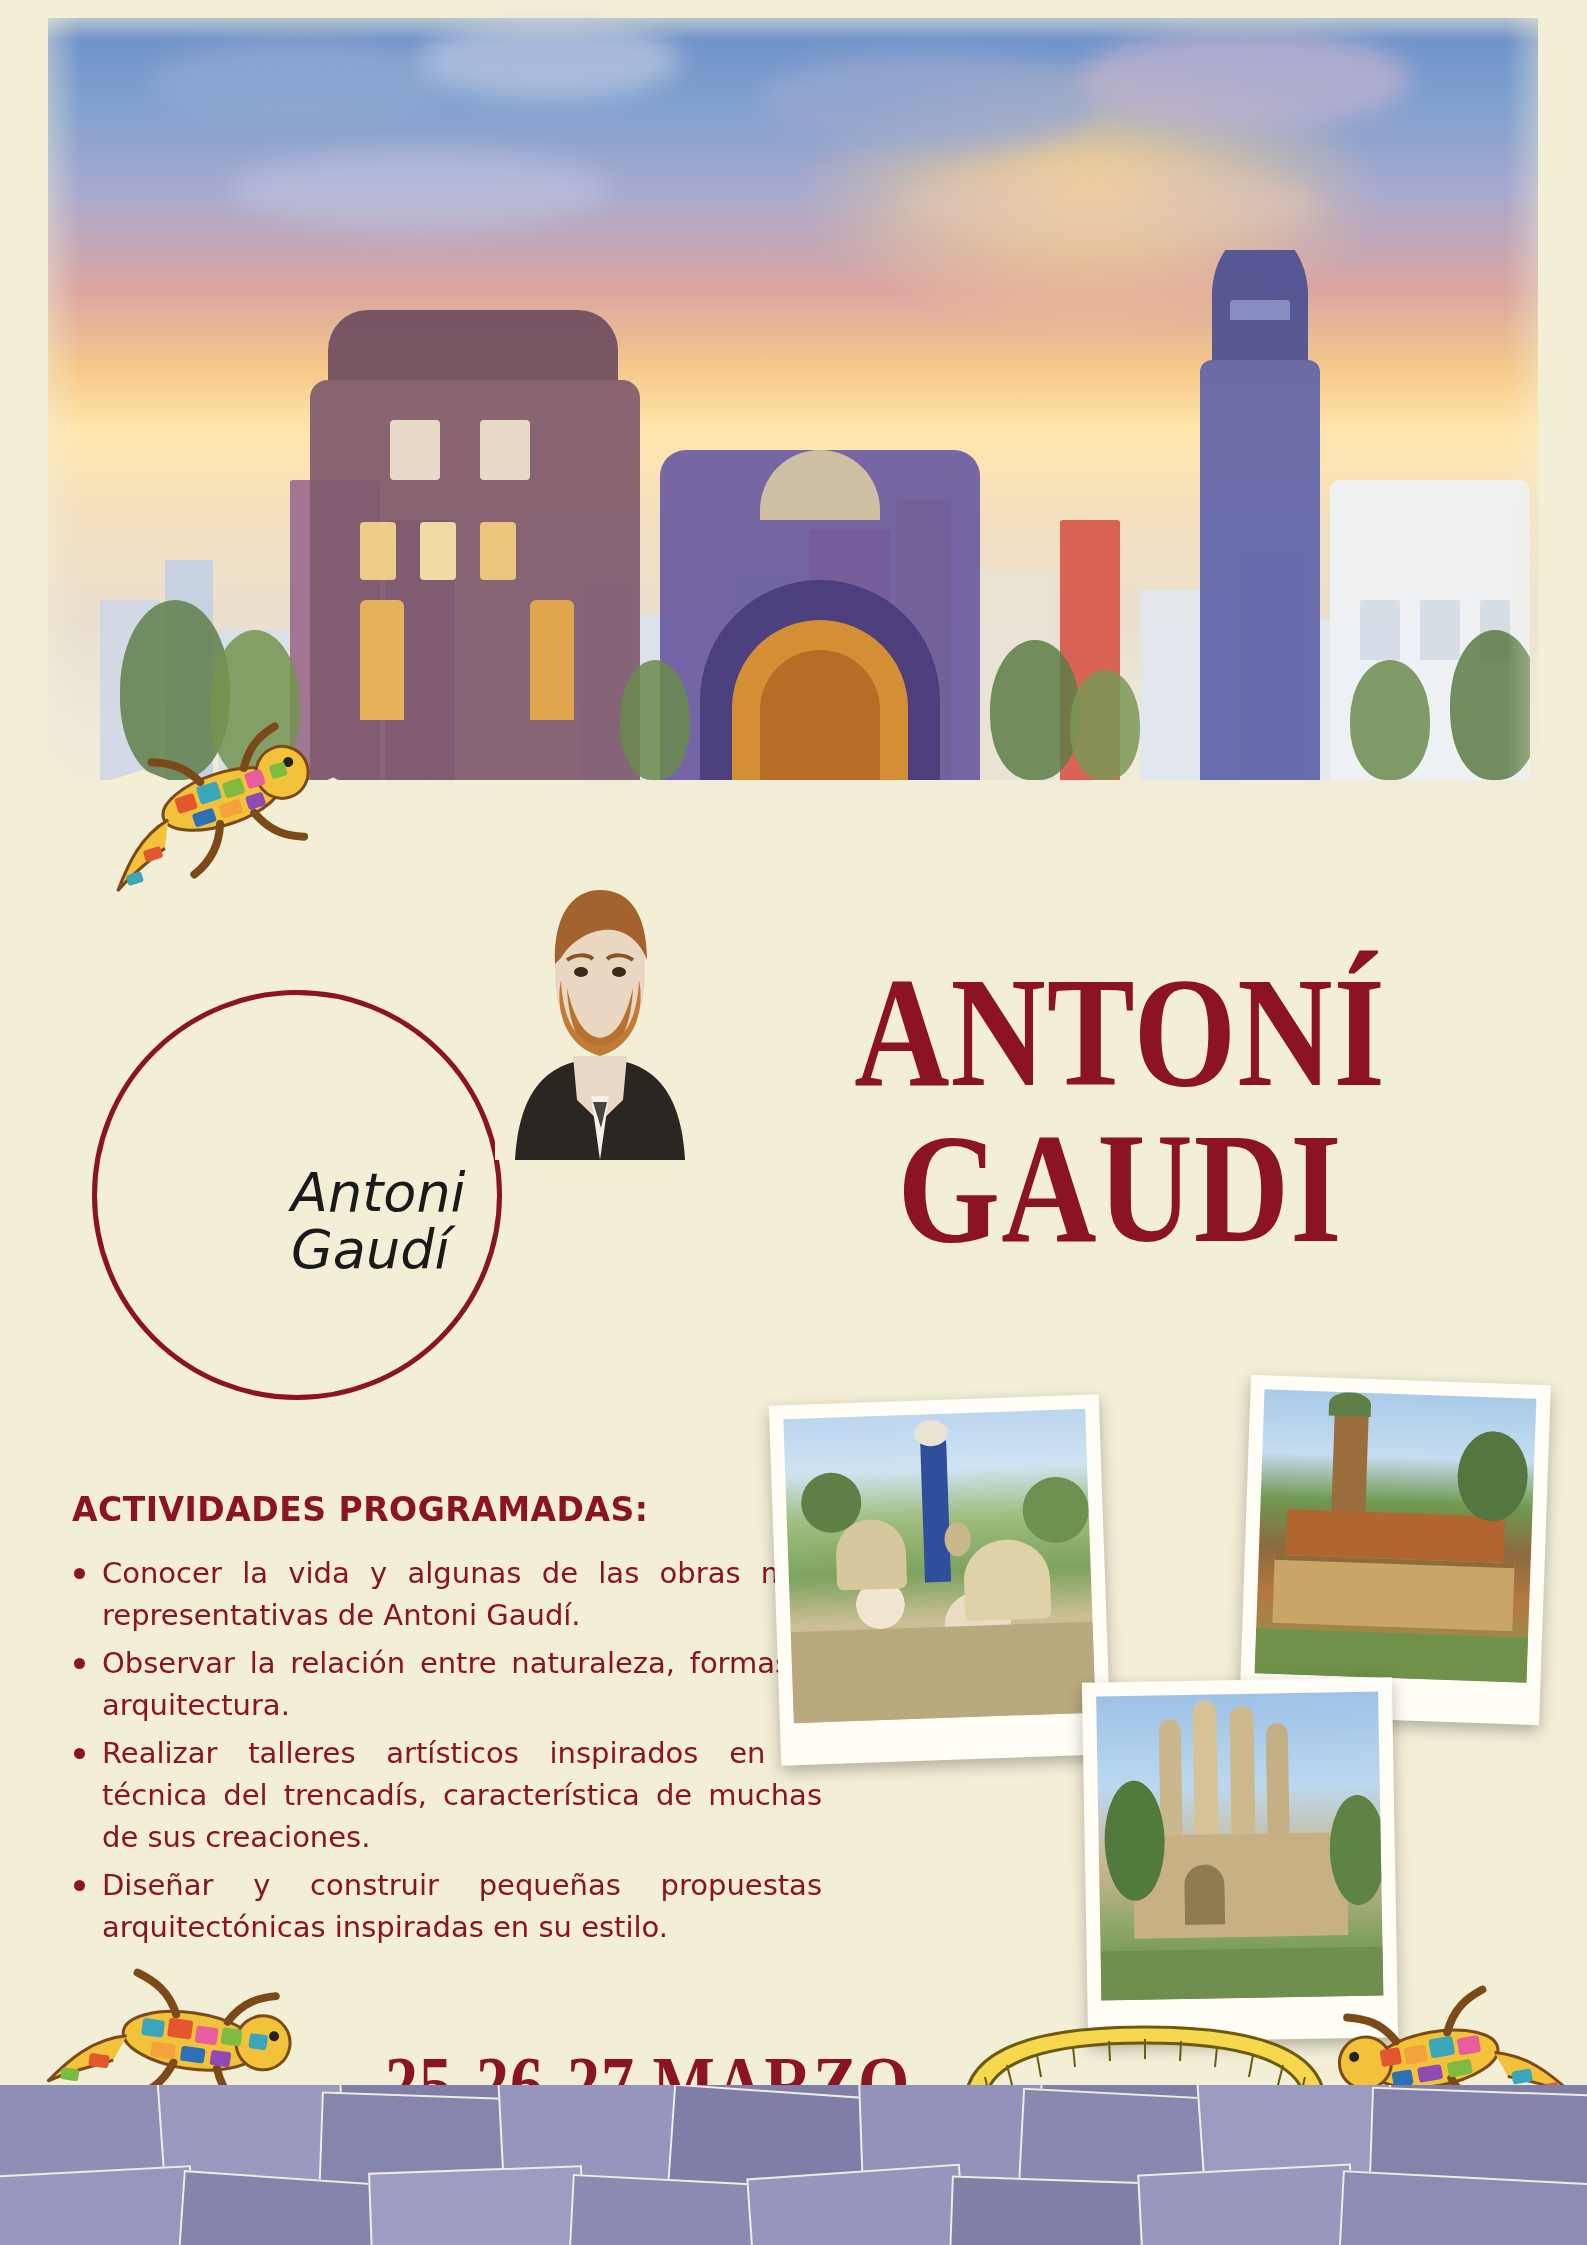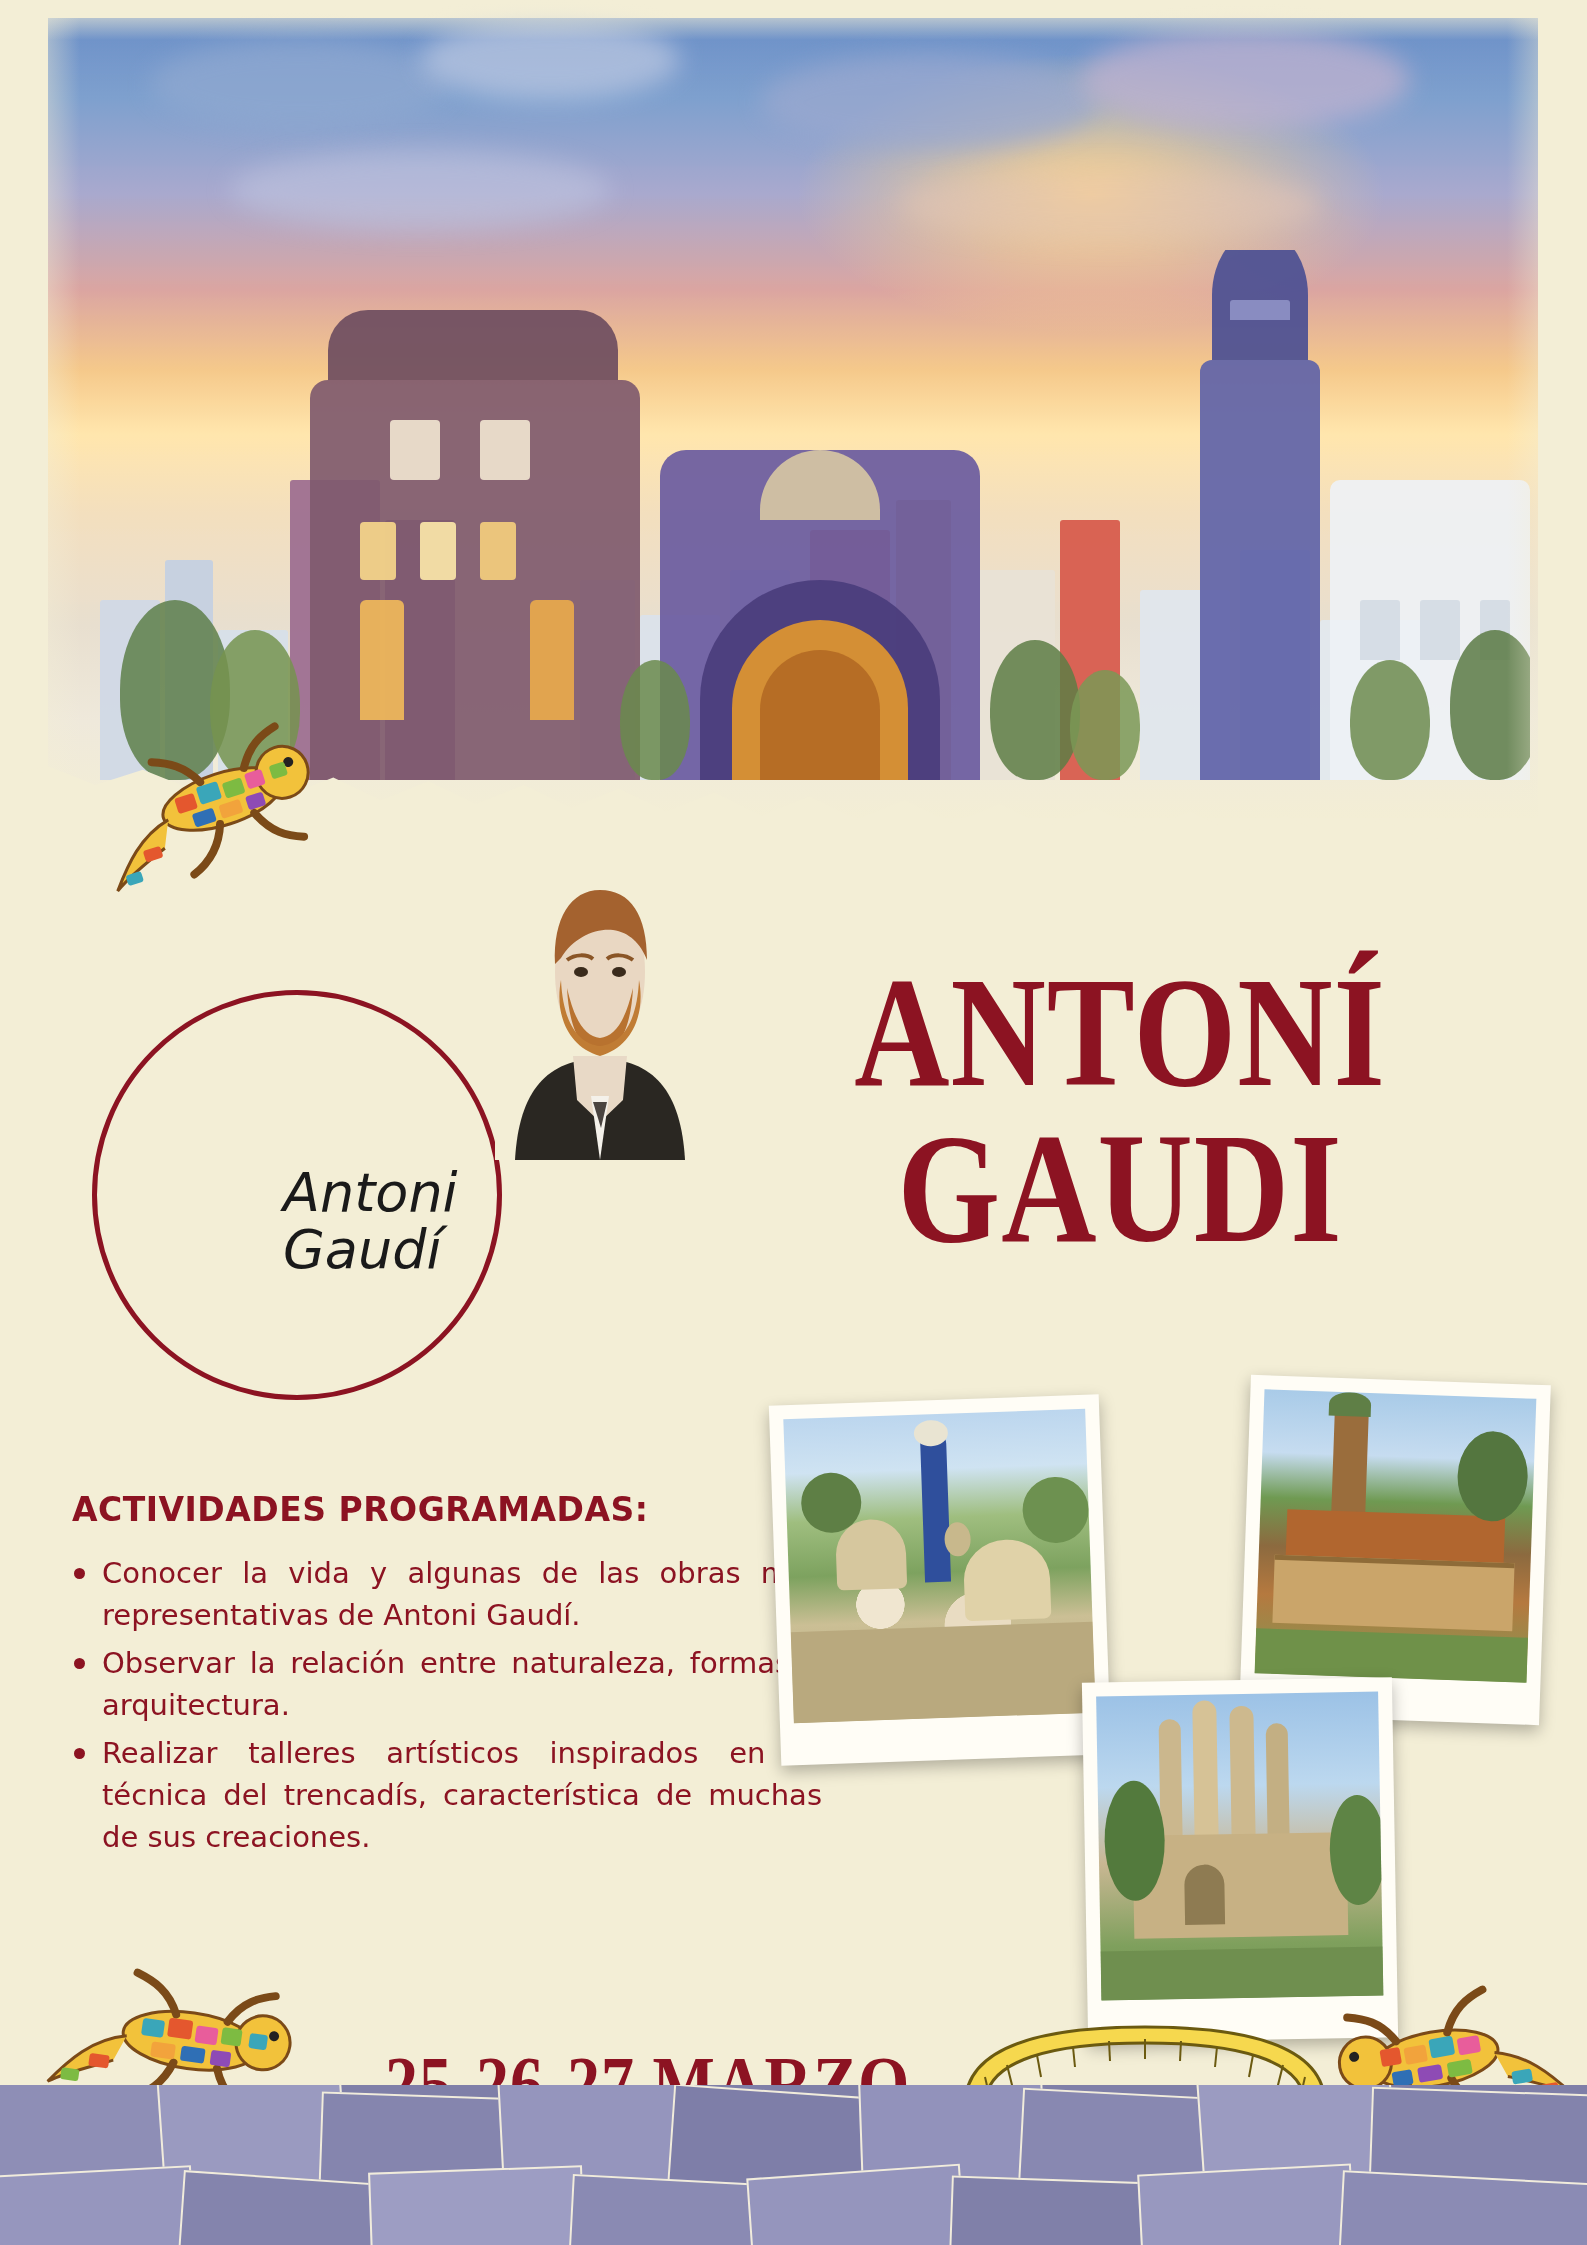--- a/index.html
+++ b/index.html
@@ -124,21 +124,21 @@
   .logo-ag {
     position: absolute;
     left: 120px; top: 150px;
     font-family: "Liberation Serif", serif;
     font-size: 120px;
     color: #1a1a1a;
     line-height: .8;
   }
   .logo-name {
     position: absolute;
-    left: 186px; top: 170px;
+    left: 194px; top: 170px;
     font-family: "DejaVu Sans", sans-serif;
     font-size: 54px;
     color: #1a1a1a;
     line-height: 1.05;
     font-style: italic;
   }
 
   
   .portrait {
     position: absolute;
@@ -435,20 +435,21 @@
   </div>
 
   <div class="title">ANTONÍ GAUDI</div>
 
 
   <div class="activities-title">ACTIVIDADES PROGRAMADAS:</div>
   <ul class="activities-list">
     <li>Conocer la vida y algunas de las obras más representativas de Antoni Gaudí.</li>
     <li>Observar la relación entre naturaleza, formas y arquitectura.</li>
     <li>Realizar talleres artísticos inspirados en la técnica del trencadís, característica de muchas de sus creaciones.</li>
+    <li>Diseñar y construir pequeñas propuestas arquitectónicas inspiradas en su estilo.</li>
   </ul>
 
   <div class="polaroid p1">
     <div class="ph ph-guell">
       <div class="ph-el" style="left:45%;top:6%;width:26px;height:150px;background:#2f4f9c;border-radius:12px 12px 0 0;"></div>
       <div class="ph-el" style="left:43%;top:2%;width:34px;height:26px;background:#e9e4d2;border-radius:50%;"></div>
       <div class="ph-el" style="left:16%;top:34%;width:70px;height:70px;background:#d6c79e;border-radius:50% 50% 10% 10%;"></div>
       <div class="ph-el" style="left:58%;top:42%;width:86px;height:80px;background:#e0d2a8;border-radius:50% 50% 8% 8%;"></div>
       <div class="ph-el" style="left:52%;top:36%;width:26px;height:34px;background:#c8b88c;border-radius:50%;"></div>
       <div class="ph-el" style="left:0;top:70%;width:100%;height:30%;background:#b9a97e;"></div>

